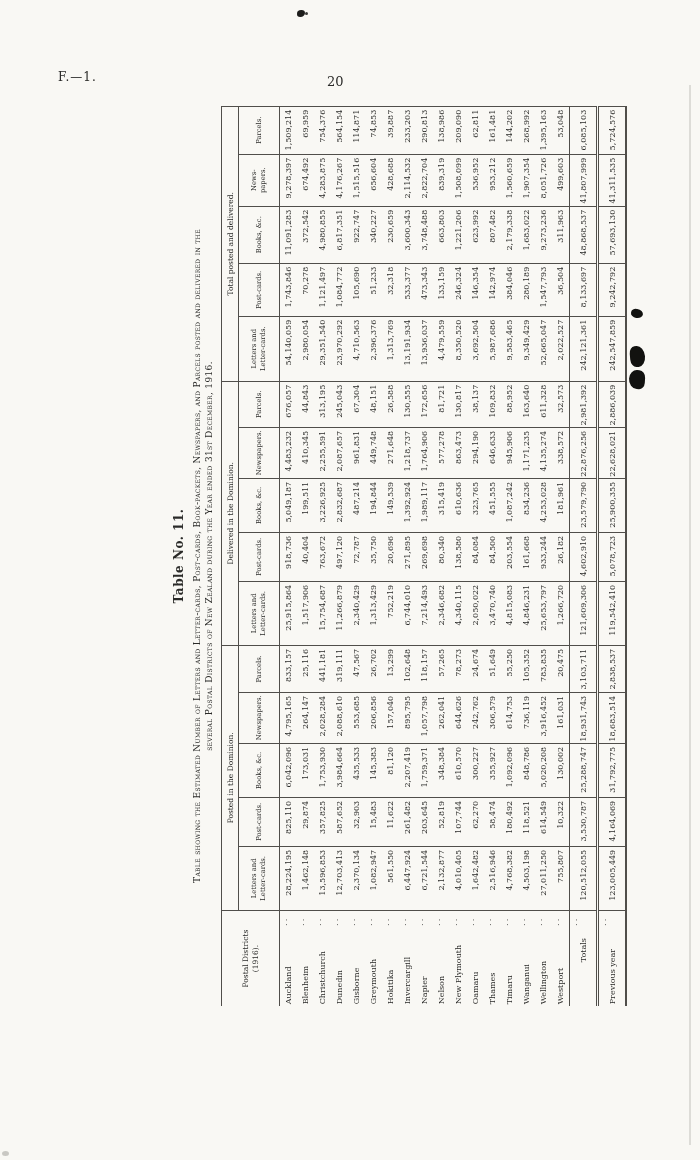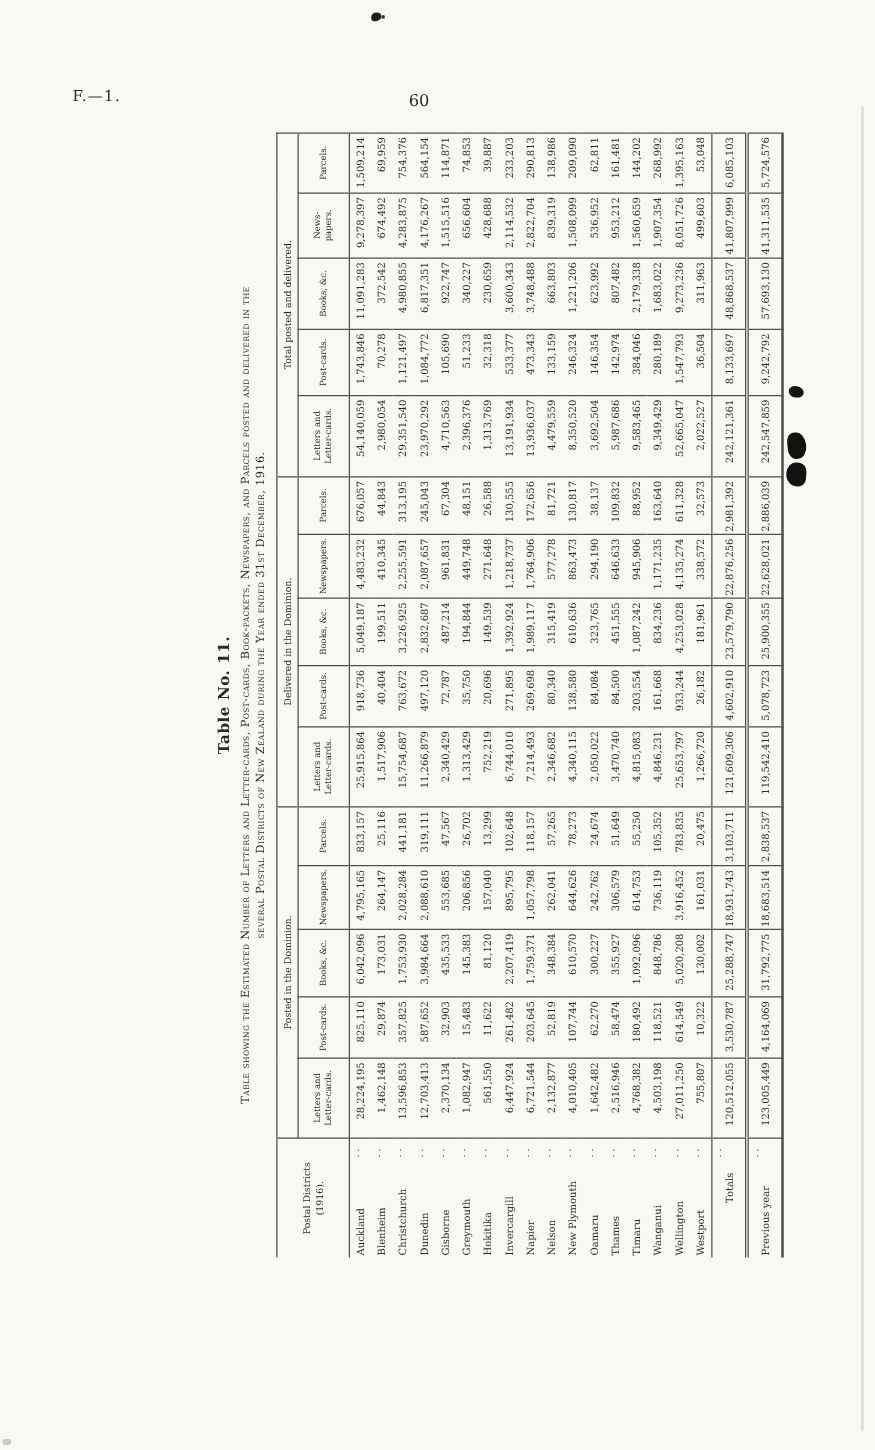--- a/index.html
+++ b/index.html
@@ -39,21 +39,21 @@
   tr.totals td{border-top:1px solid #504e4a;height:26px;vertical-align:middle;}
   tr.totals td.lbl{padding-left:44px;}
   tr.prev td{border-top:3px double #504e4a;height:26px;vertical-align:middle;}
 </style>
 </head>
 <body>
 
 <div class="page">
   <div class="top-dot"></div>
   <div class="doc-ref">F.—1.</div>
-  <div class="page-num">60</div>
+  <div class="page-num">20</div>
 
   <div class="table-area">
     <div class="reading">
       <div class="tbl-no">Table No. 11.</div>
       <div class="ttl">Table showing the Estimated Number of Letters and Letter-cards, Post-cards, Book-packets, Newspapers, and Parcels posted and delivered in the</div>
       <div class="ttl">several Postal Districts of New Zealand during the Year ended 31st December, 1916.</div>
       <table id="stats-table">
           <colgroup>
             <col style="width: 96px;">
             <col style="width: 64px;">

